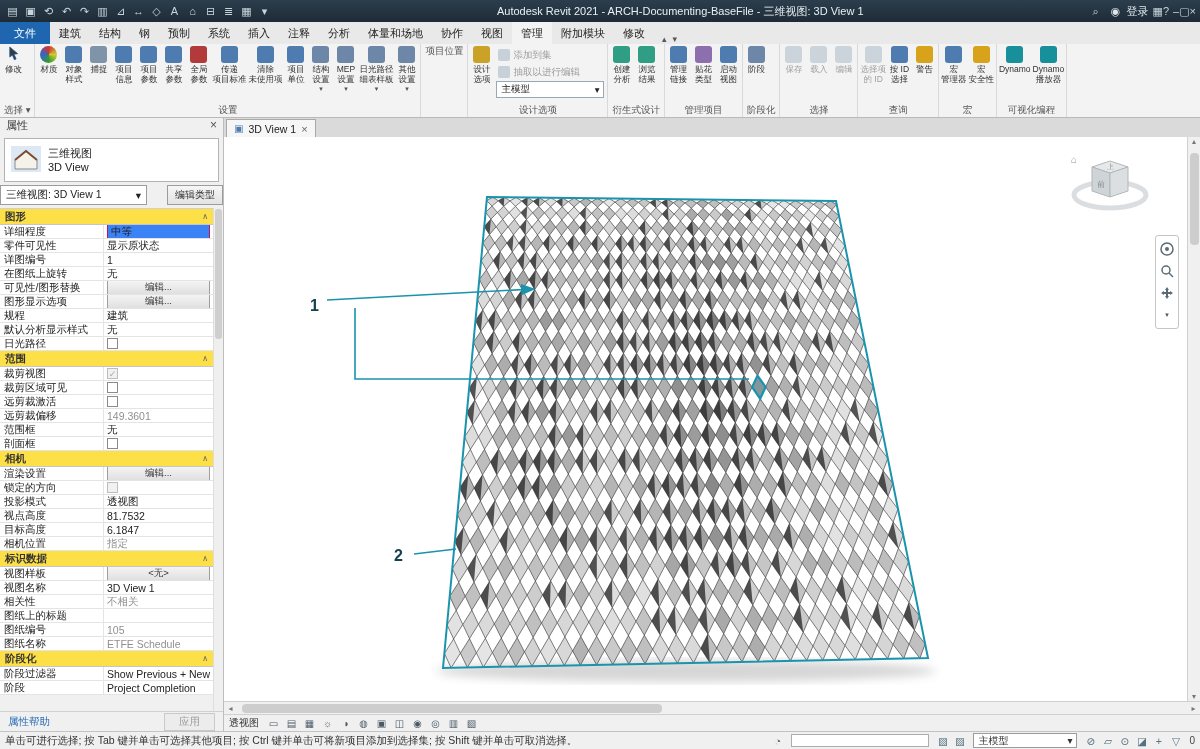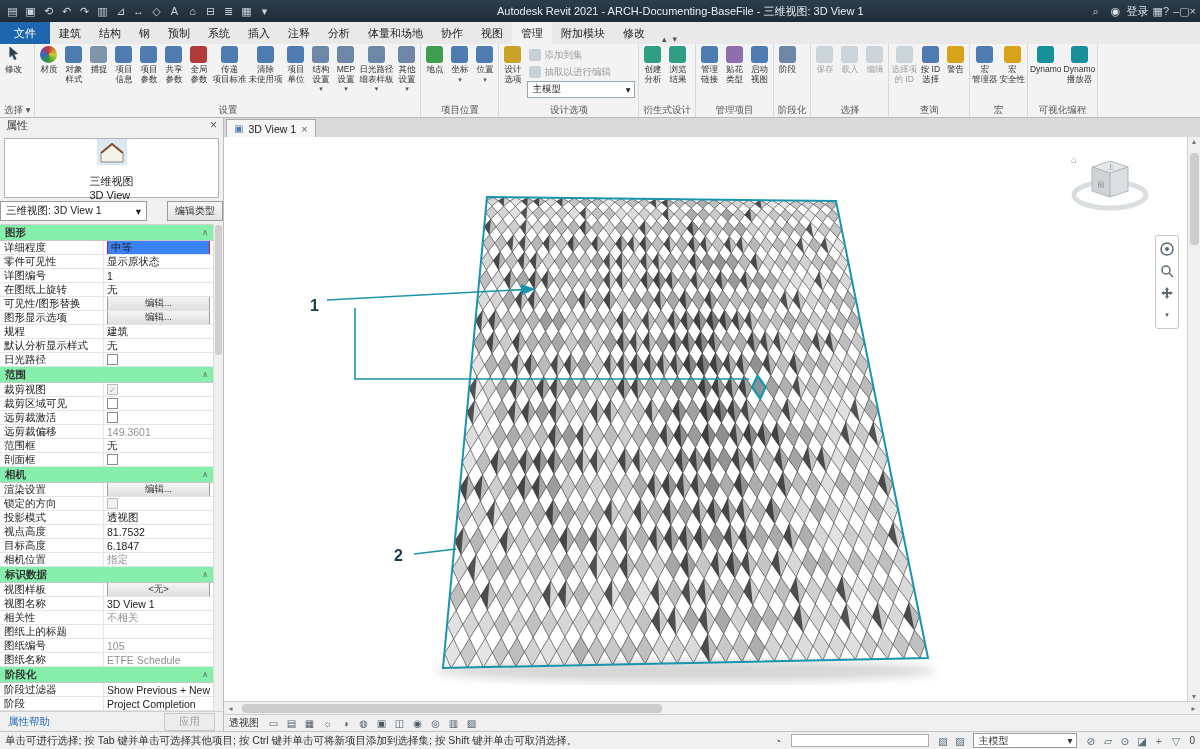--- a/index.html
+++ b/index.html
@@ -38,28 +38,28 @@
   .rb-row.dis { opacity:.5; }
   .rb-combo { border:1px solid #98a8b5; background:#fff; height:17px; display:flex; align-items:center; justify-content:space-between; padding:0 4px; font-size:9.5px; }
 
   
   .workspace { height:613px; display:flex; }
 
   
   .palette { width:224px; background:#f0f0f0; border-right:1px solid #bdbdbd; display:flex; flex-direction:column; }
   .pal-header { height:19px; display:flex; justify-content:space-between; padding:0 6px; font-size:11px; color:#333; }
   .pal-close { color:#555; font-size:12px; }
-  .type-box { margin:1px 4px 0 4px; height:60px; background:#fff; border:1px solid #b3b3b3; display:flex; align-items:center; gap:7px; padding:0 6px;flex-direction:column; }
+  .type-box { margin:1px 4px 0 4px; height:44px; background:#fff; border:1px solid #b3b3b3; display:flex; align-items:center; gap:7px; padding:0 6px; }
   .type-text { font-size:11px; color:#222; line-height:14px; }
   .sel-row { margin:3px 0; display:flex; gap:20px; }
   .sel-combo { flex:1; height:20px; background:#fff; border:1px solid #9c9c9c; display:flex; align-items:center; justify-content:space-between; padding:0 5px; font-size:10.5px; }
   .edit-type-btn { width:56px; height:20px; background:linear-gradient(#f6f6f6,#e3e3e3); border:1px solid #9c9c9c; font-size:10px; display:flex; align-items:center; justify-content:center; color:#333; }
   .pal-body { flex:1; display:flex; overflow:hidden; }
   .pal-grid { flex:1; overflow:hidden; border-top:1px solid #cfcfcf; }
-  .grp { height:16px; background:#86efac; display:flex; align-items:center; justify-content:space-between; padding:0 5px; font-weight:bold; font-size:10.5px; color:#333; border-bottom:1px solid #c6c6c6; }
+  .grp { height:16px; background:#fde047; display:flex; align-items:center; justify-content:space-between; padding:0 5px; font-weight:bold; font-size:10.5px; color:#333; border-bottom:1px solid #c6c6c6; }
   .grp .chev { font-weight:normal; font-size:8px; color:#666; }
   .prow { display:flex; height:14px; border-bottom:1px solid #e4e4e4; background:#fff; font-size:10.5px; }
   .prow .pl { width:104px; padding:0 4px; border-right:1px solid #e4e4e4; overflow:hidden; white-space:nowrap; display:flex; align-items:center; color:#222; }
   .prow .pv { flex:1; display:flex; align-items:center; padding:0 3px; overflow:hidden; white-space:nowrap; }
   .pv.gray { color:#8f8f8f; }
   .val-combo { flex:1; border:1px solid #be185d; background:#3b82f6; height:29px; display:flex; align-items:center; padding:0 3px; }
   .val-btn { flex:1; background:linear-gradient(#f4f4f4,#dedede); border:1px solid #9e9e9e; height:16px; display:flex; align-items:center; justify-content:center; font-size:9.5px; color:#333; }
   .chk { width:11px; height:11px; border:1px solid #8a8a8a; background:#fff; display:inline-flex; align-items:center; justify-content:center; font-size:9px; color:#333; }
   .chk.dis { border-color:#bdbdbd; background:#f1f1f1; color:#a8a8a8; }
   .pal-scroll { width:10px; background:#efefef; border-left:1px solid #ddd; position:relative; }
@@ -238,36 +238,20 @@
         <div class="rb-btn">
           <div class="ico" style="background: rgb(109, 135, 168);"></div>
           <div class="lbl">其他
 设置</div>
           <span class="arr">▾</span>
         </div>
       </div>
       <div class="rpanel-label">设置</div>
     </div>
     <div class="rpanel">
-      <div class="rpanel-content">
-        <div class="rb-btn">
-          <div class="ico" style="background: rgb(61, 158, 79);"></div>
-          <div class="lbl">地点</div>
-        </div>
-        <div class="rb-btn">
-          <div class="ico" style="background: rgb(79, 124, 176);"></div>
-          <div class="lbl">坐标</div>
-          <span class="arr">▾</span>
-        </div>
-        <div class="rb-btn">
-          <div class="ico" style="background: rgb(79, 124, 176);"></div>
-          <div class="lbl">位置</div>
-          <span class="arr">▾</span>
-        </div>
-      </div>
       <div class="rpanel-label">项目位置</div>
     </div>
     <div class="rpanel">
       <div class="rpanel-content">
         <div class="rb-btn">
           <div class="ico" style="background: rgb(201, 162, 39);"></div>
           <div class="lbl">设计
 选项</div>
         </div>
         <div class="rb-stack">

